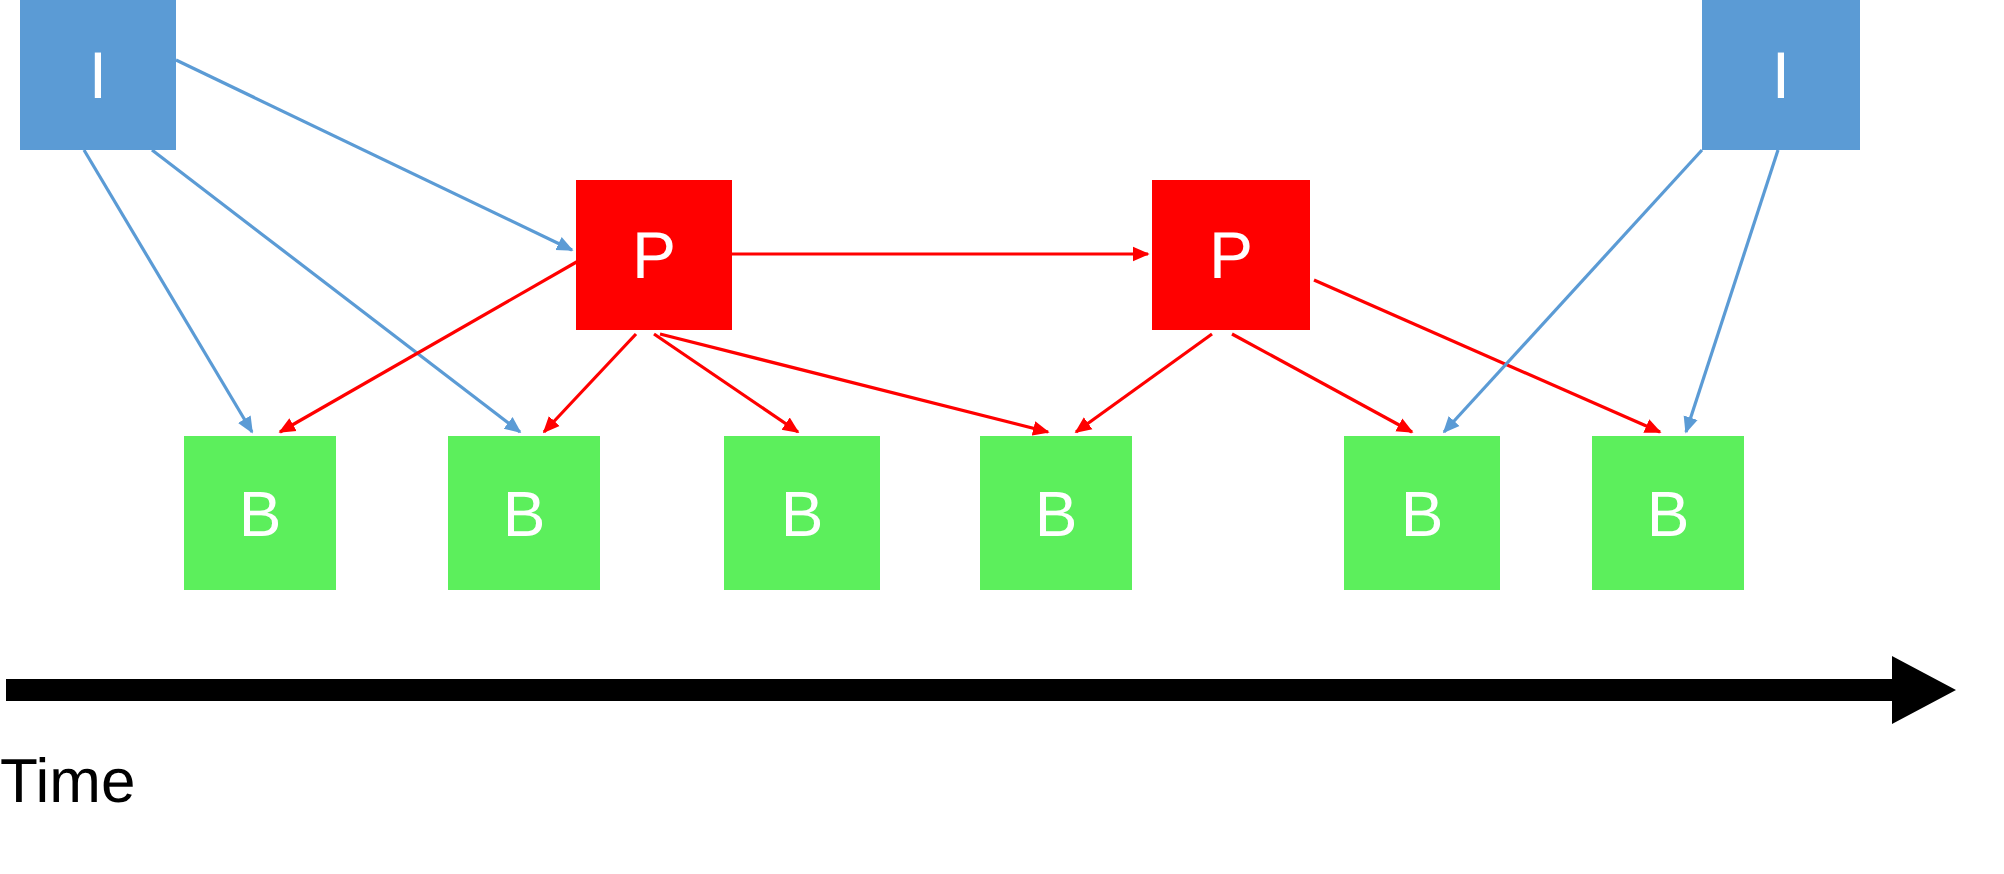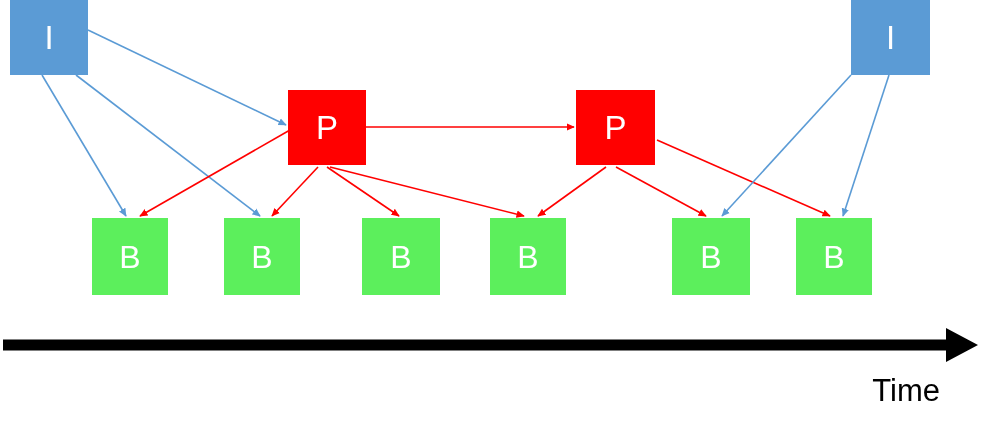--- a/index.html
+++ b/index.html
@@ -117,15 +117,15 @@
         <span>B</span>
       </div>
       <div class="node node-b" style="left: 672px; top: 218px; width: 78px; height: 77px;">
         <span>B</span>
       </div>
       <div class="node node-b" style="left: 796px; top: 218px; width: 76px; height: 77px;">
         <span>B</span>
       </div>
     </div>
 
-  <div class="axis-label" id="axis-label" style="top: 373px; left: 0px; width: 940px; text-align: right;">Time</div>
+  <div class="axis-label" id="axis-label" style="top: 373px; left: 0px; width: 940px; text-align: left;">Time</div>
 
 </div>
 
 </body></html>

